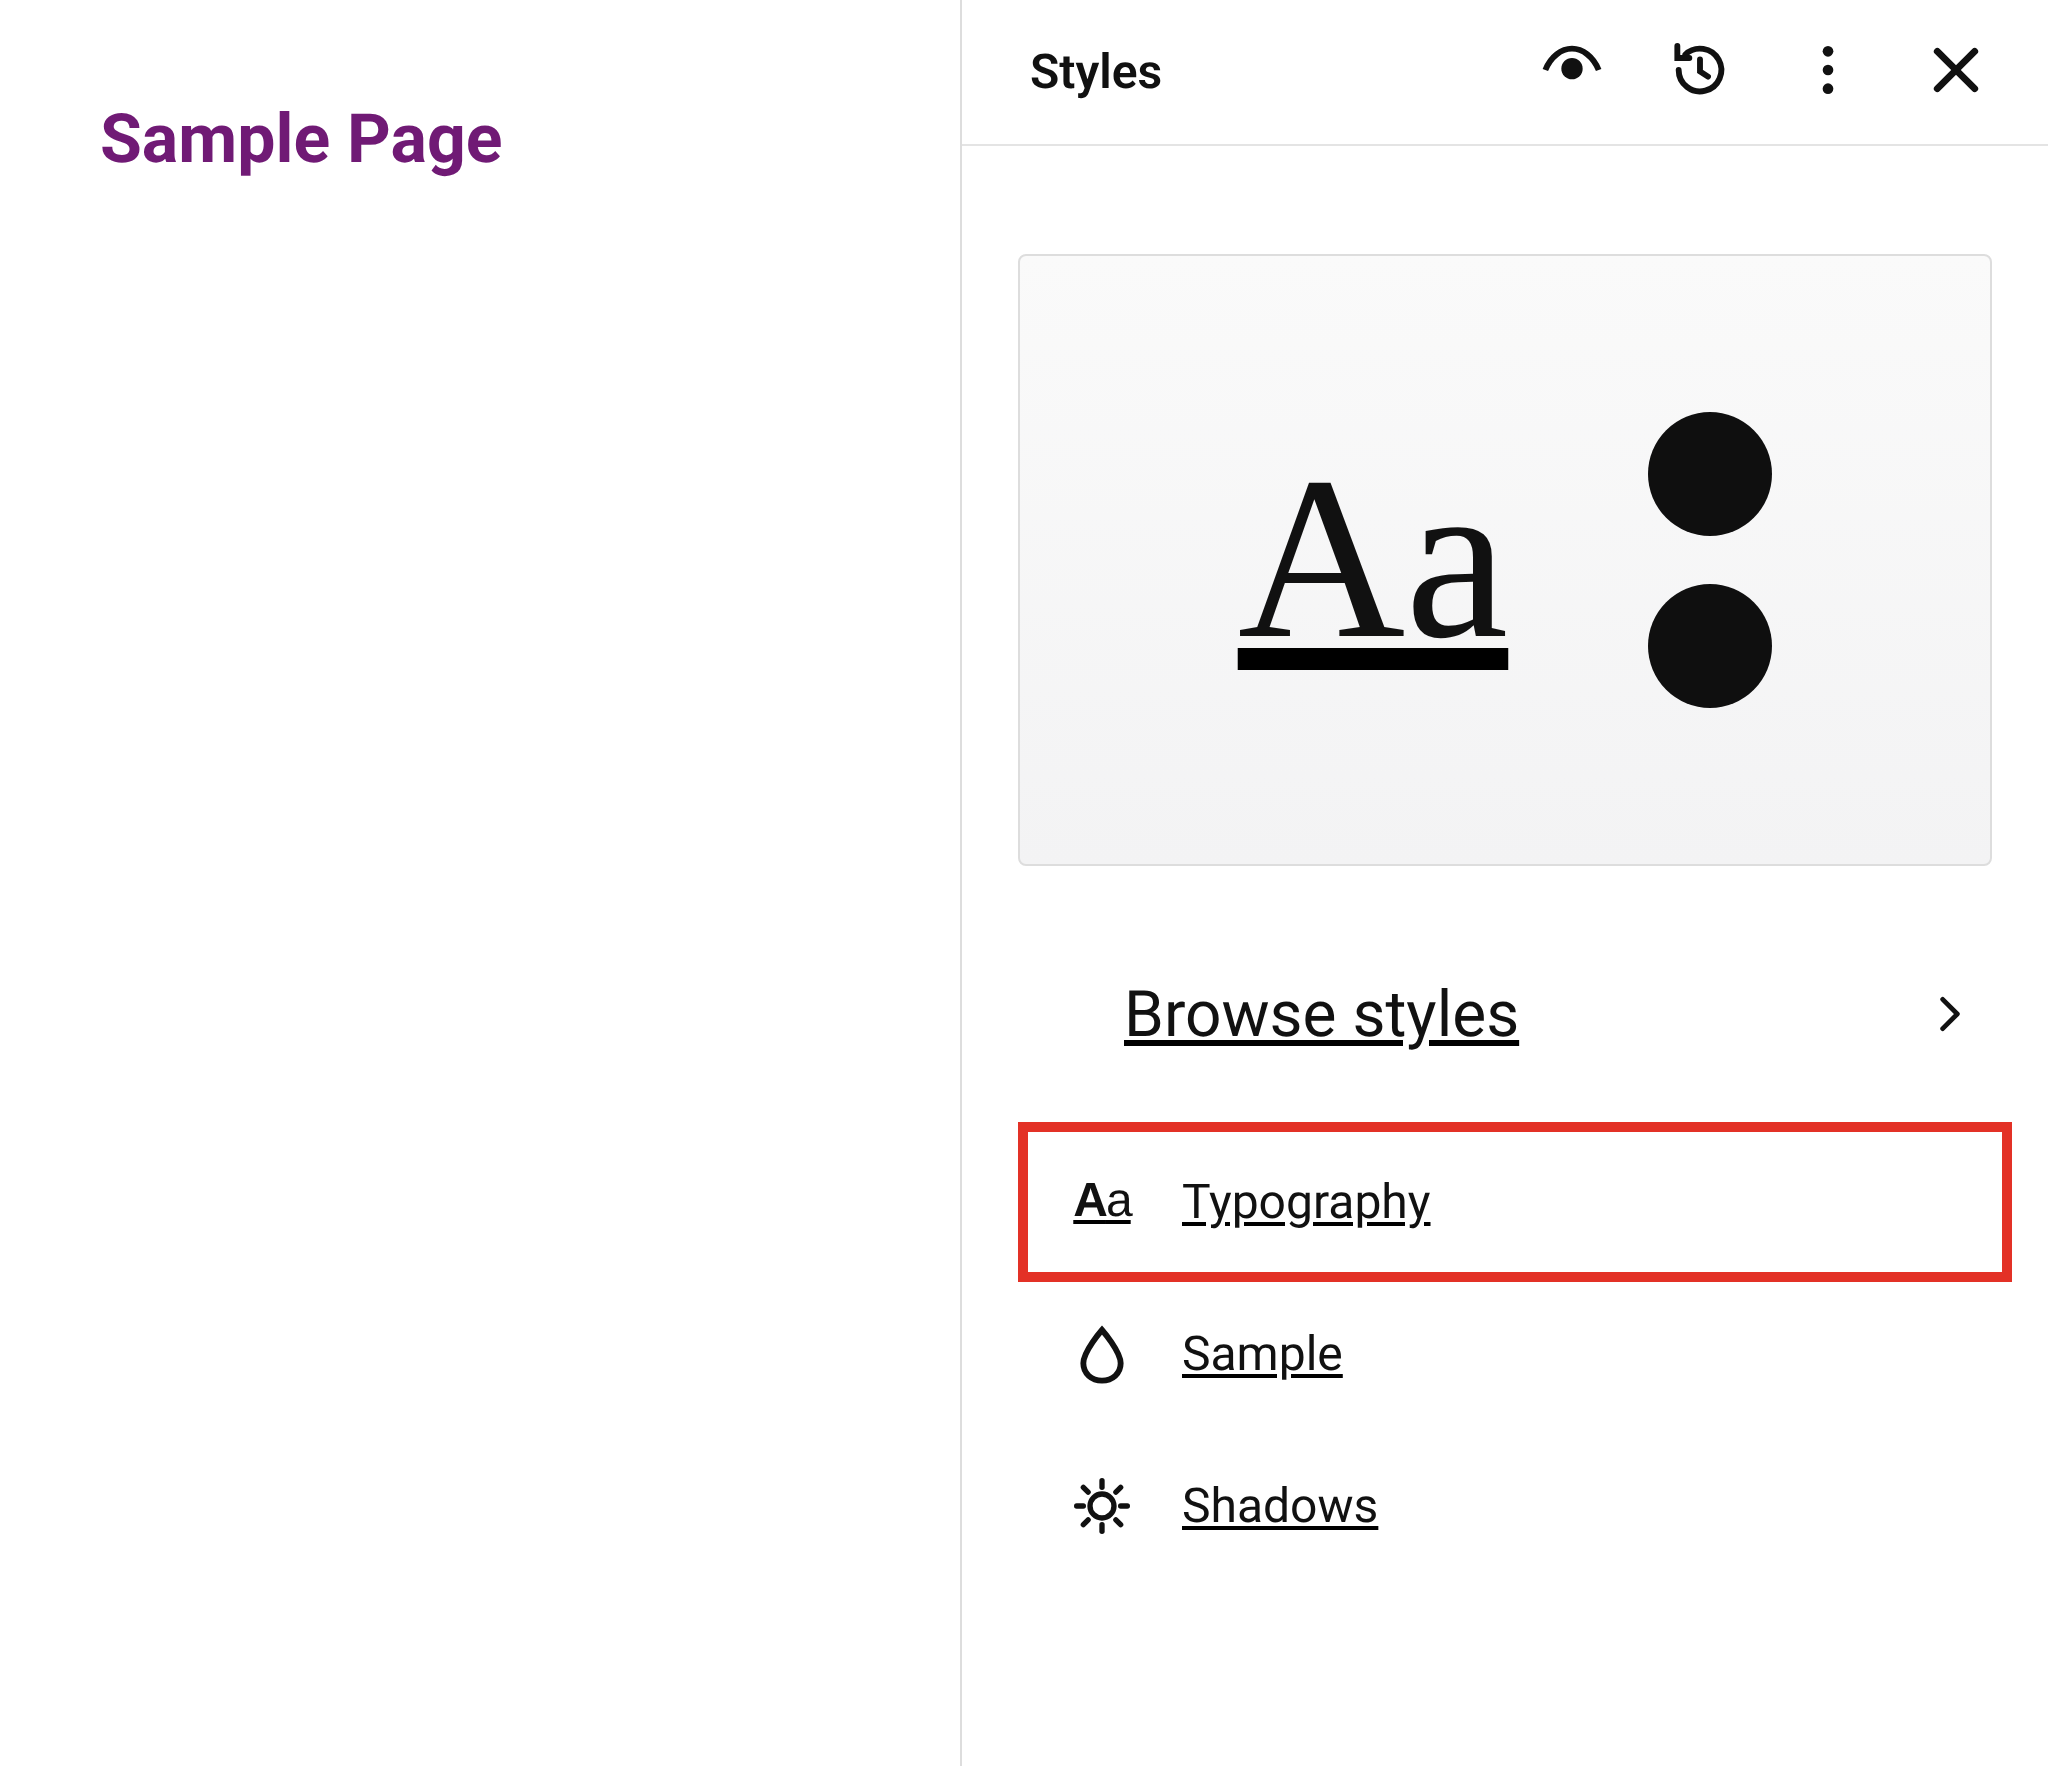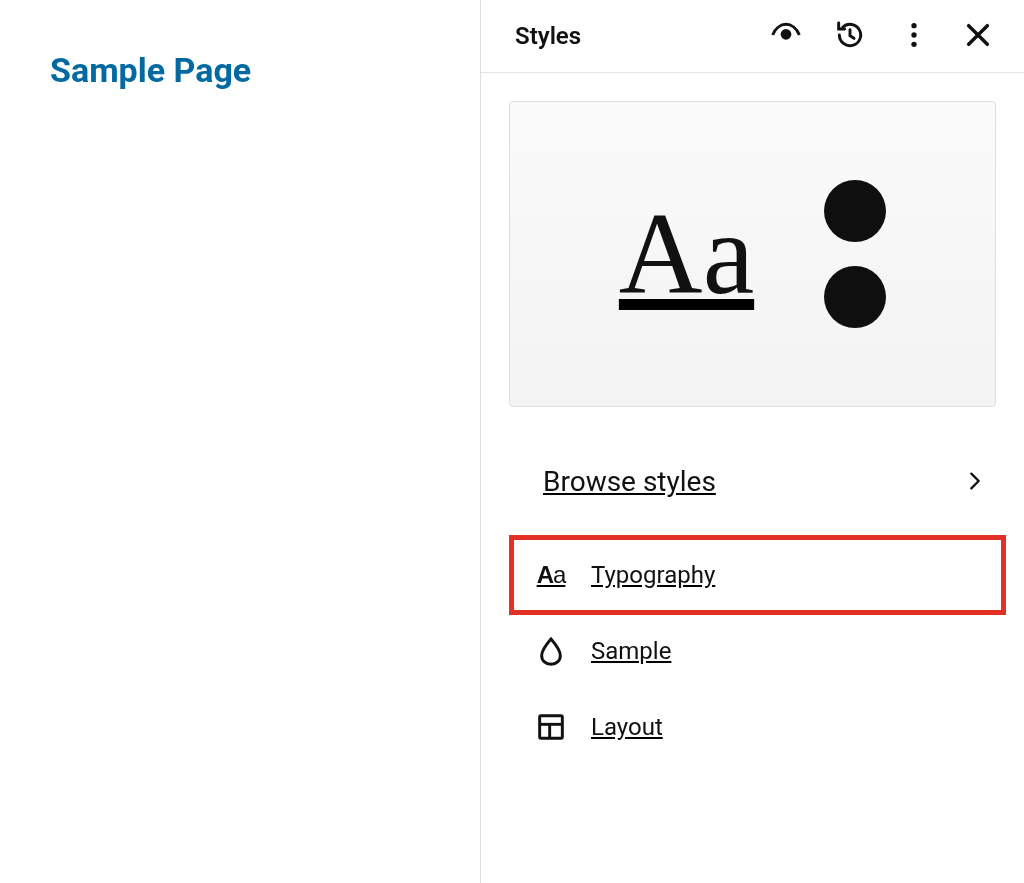--- a/index.html
+++ b/index.html
@@ -15,27 +15,28 @@
       display: flex;
       overflow: hidden;
     }
     .main-content {
       flex: 0 0 480px;
       padding: 50px 50px;
     }
     .page-title {
       font-size: 34px;
       font-weight: 700;
-      color: #0369a1;
+      color: #701a75;
     }
     .sidebar {
       flex: 1;
       border-left: 1.5px solid #ddd;
       display: flex;
       flex-direction: column;
+      gap: 26px;
     }
     .sidebar-header {
       display: flex;
       align-items: center;
       padding: 18px 28px 18px 34px;
       border-bottom: 1.5px solid #e4e4e4;
     }
     .sidebar-title {
       font-size: 24px;
       font-weight: 600;
@@ -97,22 +98,23 @@
     .browse-row {
       padding: 0 38px 0 62px;
       height: 56px;
       display: flex;
       align-items: center;
       cursor: pointer;
       margin-bottom: 28px;
     }
     .browse-label {
       flex: 1;
-      font-size: 28px;
-      color: #111;
+      font-size: 32px;
+      color: #111;
+      margin-left: 19px;
     }
     .chevron {
       display: flex;
       align-items: center;
     }
     .style-list {
       padding: 0 20px 0 30px;
     }
     .style-item {
       display: flex;
@@ -224,26 +226,32 @@
 
       <div class="style-item">
         <span class="style-icon">
           <svg viewBox="0 0 24 24" fill="none" stroke="#111" stroke-width="2.2">
             <path d="M12 3 C12 3 19 11 19 15.5 C19 19.3 15.9 22 12 22 C8.1 22 5 19.3 5 15.5 C5 11 12 3 12 3 Z"></path>
           </svg>
         </span>
         <span>Sample</span>
       </div>
 
-
       <div class="style-item">
         <span class="style-icon">
-          <svg viewBox="0 0 24 24" fill="none" stroke="#111" stroke-width="2.2">
-            <rect x="3.5" y="3.5" width="17" height="17" rx="1"></rect>
-            <line x1="3.5" y1="10" x2="20.5" y2="10"></line>
-            <line x1="11" y1="10" x2="11" y2="20.5"></line>
-          </svg>
-        </span>
-        <span>Layout</span>
-      </div>
+          <svg viewBox="0 0 24 24" fill="none" stroke="#111" stroke-width="2" stroke-linecap="round">
+            <circle cx="12" cy="12" r="4.5"></circle>
+            <line x1="12" y1="2.5" x2="12" y2="5"></line>
+            <line x1="12" y1="19" x2="12" y2="21.5"></line>
+            <line x1="2.5" y1="12" x2="5" y2="12"></line>
+            <line x1="19" y1="12" x2="21.5" y2="12"></line>
+            <line x1="5" y1="5" x2="6.8" y2="6.8"></line>
+            <line x1="17.2" y1="17.2" x2="19" y2="19"></line>
+            <line x1="5" y1="19" x2="6.8" y2="17.2"></line>
+            <line x1="17.2" y1="6.8" x2="19" y2="5"></line>
+          </svg>
+        </span>
+        <span>Shadows</span>
+      </div>
+
     </div>
   </div>
 </aside>
 
 </body></html>

